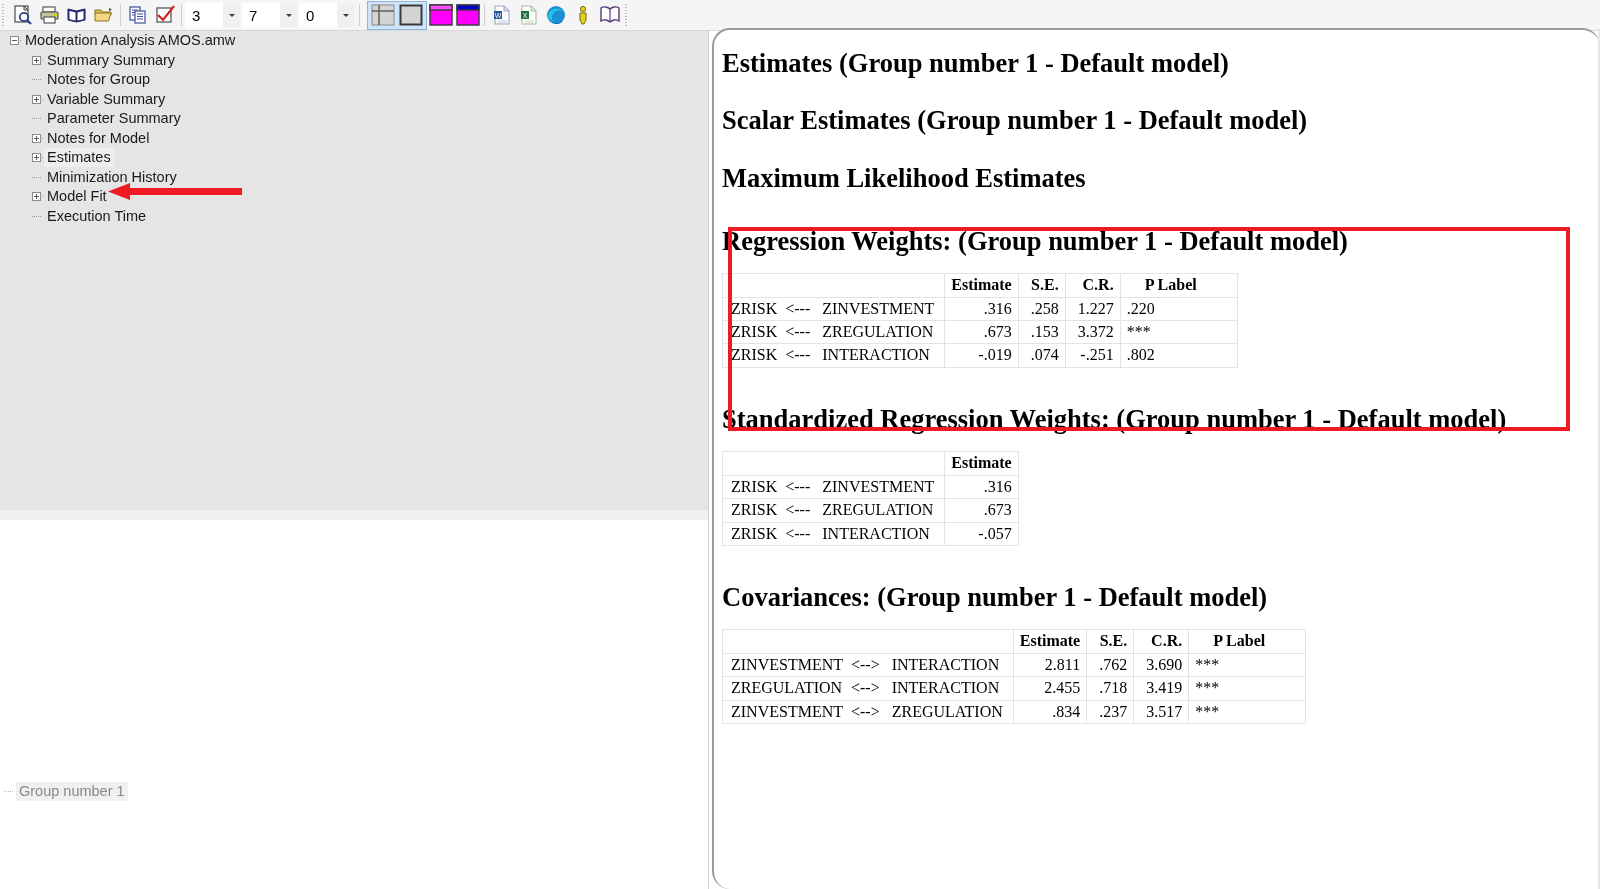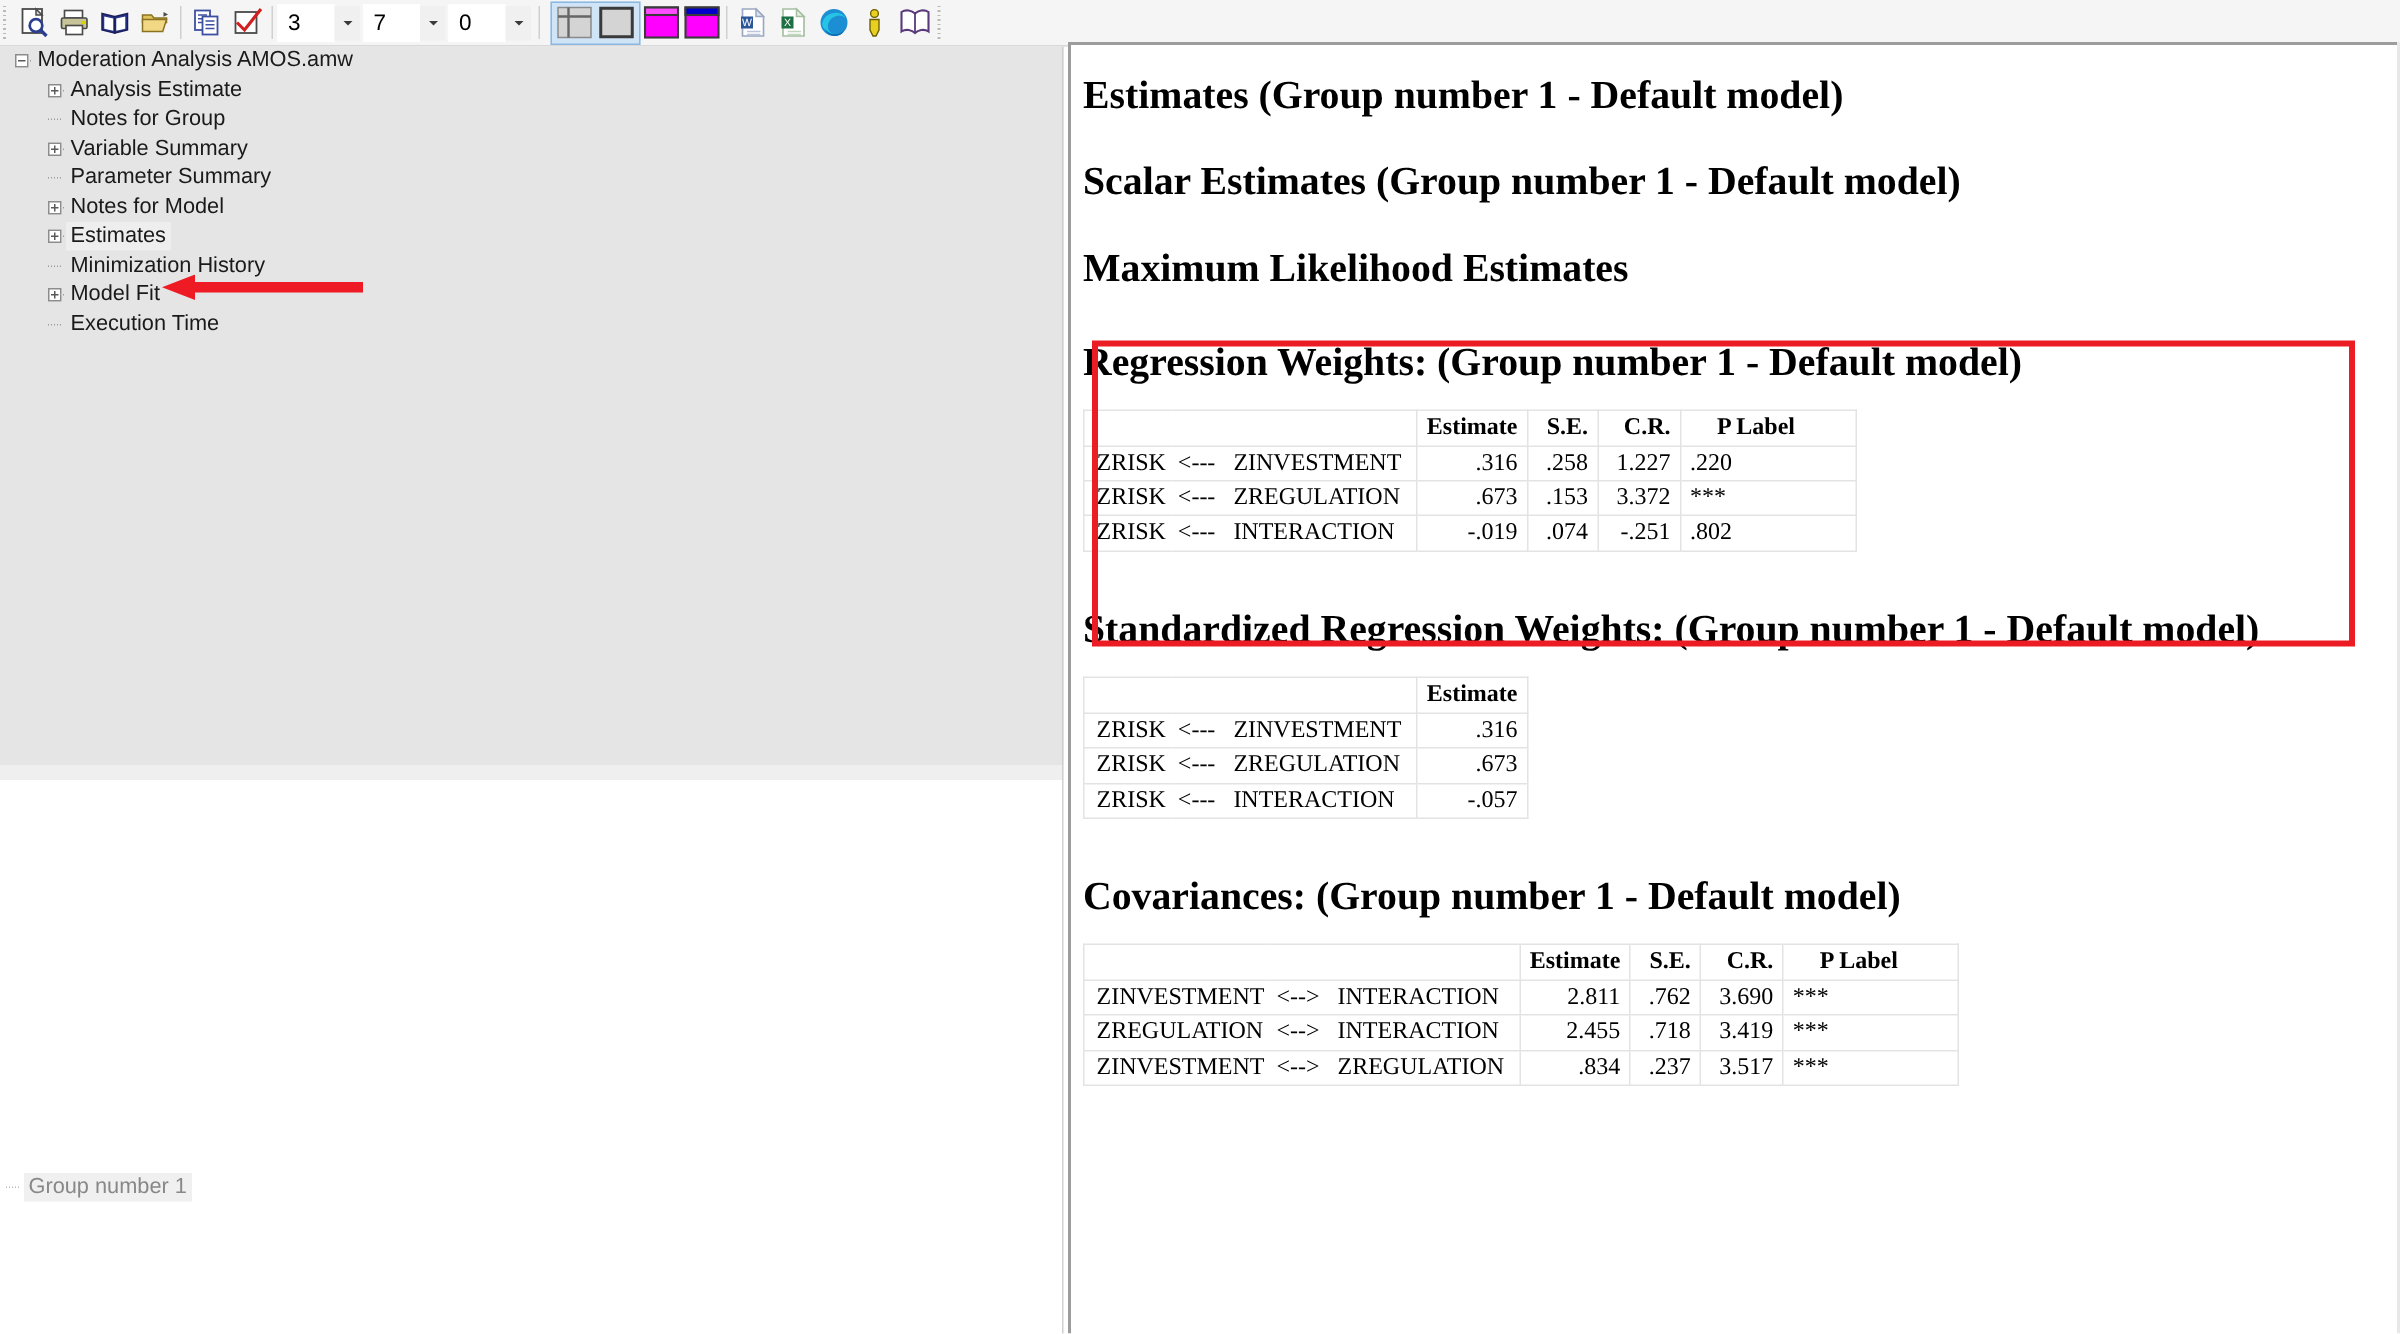--- a/index.html
+++ b/index.html
@@ -195,20 +195,21 @@
   #output-panel {
     position: absolute;
     left: 712px; top: 28px;
     width: 888px; height: 861px;
     background: #ffffff;
     border-left: 2px solid #9c9c9c;
     border-top: 2px solid #9c9c9c;
     box-sizing: border-box;
     overflow: hidden;
     font-family: "Liberation Serif", serif;
+    border-radius: 18px;
   }
   #output-inner {
     position: relative;
     padding: 14px 0 0 8px;
   }
   .out-h {
     font-family: "Liberation Serif", serif;
     font-weight: bold;
     font-size: 26.5px;
     color: #000;
@@ -433,21 +434,21 @@
           <div class="stub"></div>
         </div>
         <span class="tree-label">Moderation Analysis AMOS.amw</span>
       </div>
       <div class="tree-row">
         <div class="tree-indent" style="width: 28px;"></div>
         <div class="tree-knob plus">
           <div class="box"></div>
           <div class="stub"></div>
         </div>
-        <span class="tree-label">Analysis Estimate</span>
+        <span class="tree-label">Summary Summary</span>
       </div>
       <div class="tree-row">
         <div class="tree-indent" style="width: 28px;"></div>
         <div class="tree-leafmark"></div>
         <span class="tree-label">Notes for Group</span>
       </div>
       <div class="tree-row">
         <div class="tree-indent" style="width: 28px;"></div>
         <div class="tree-knob plus">
           <div class="box"></div>

